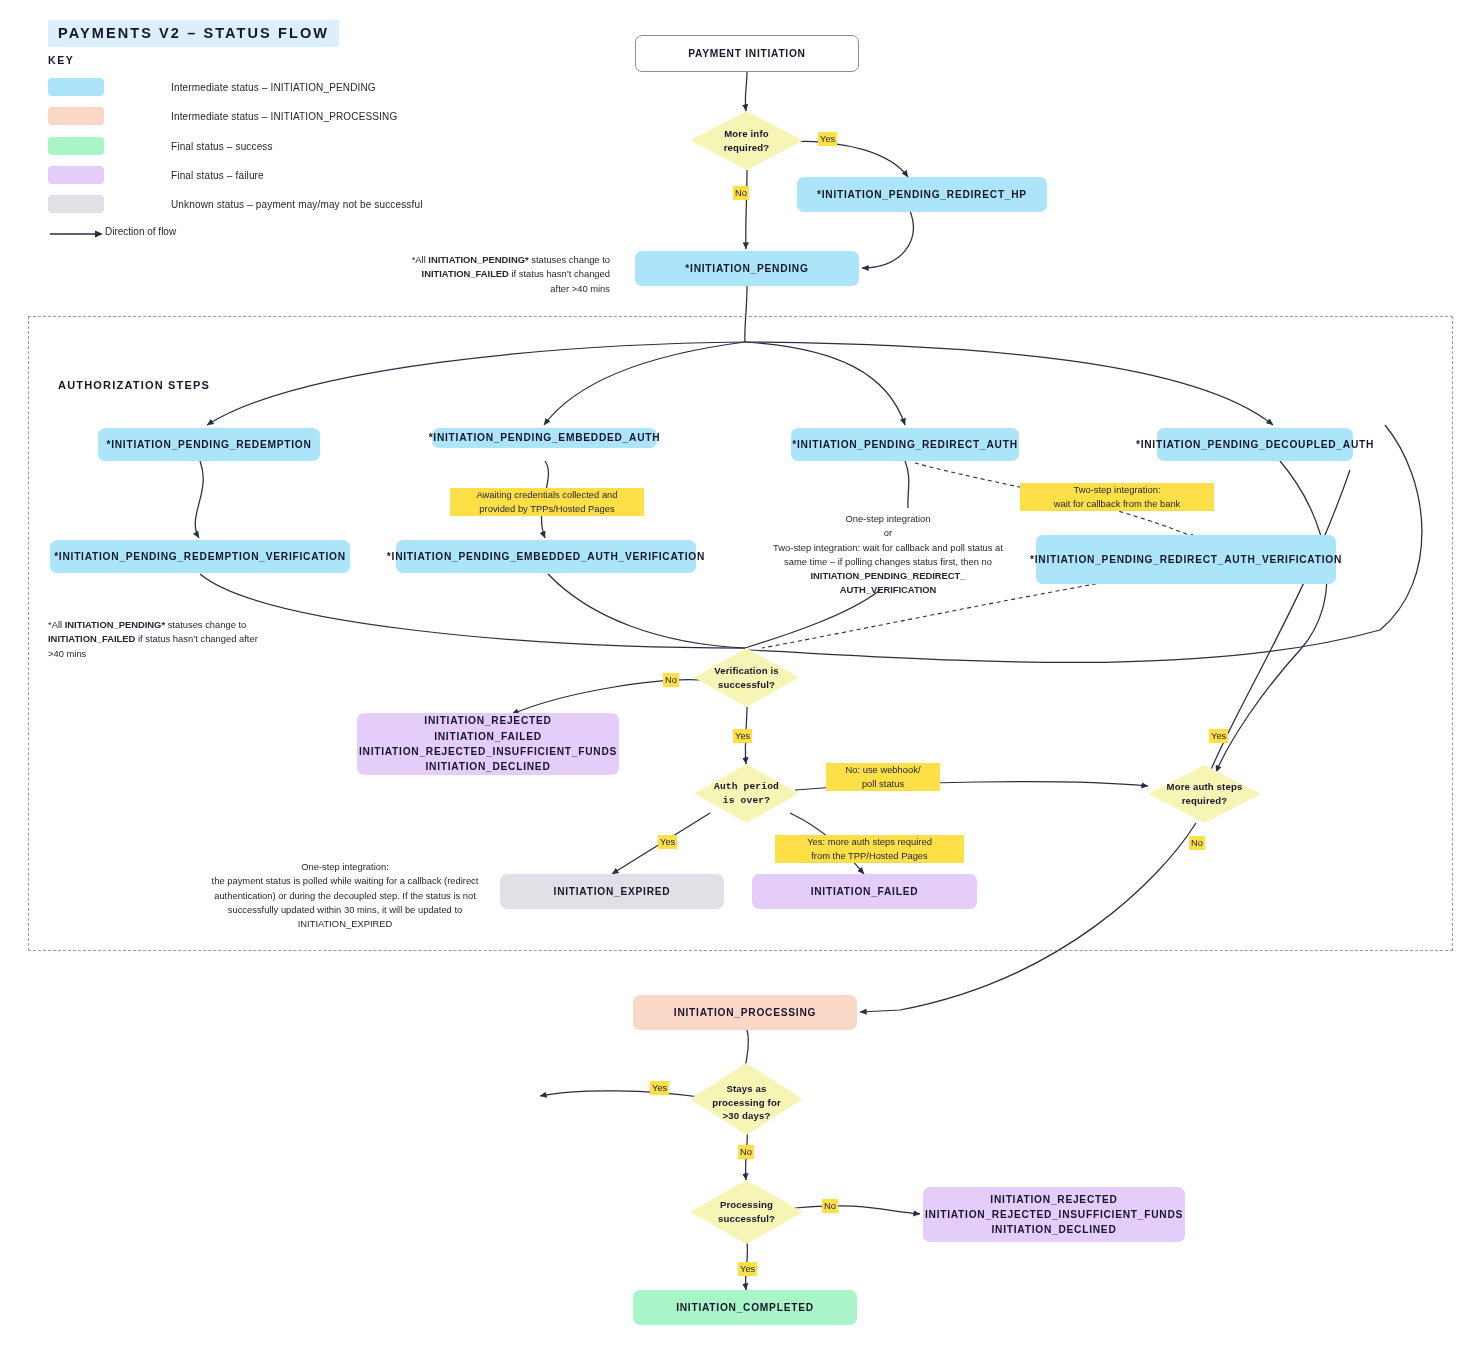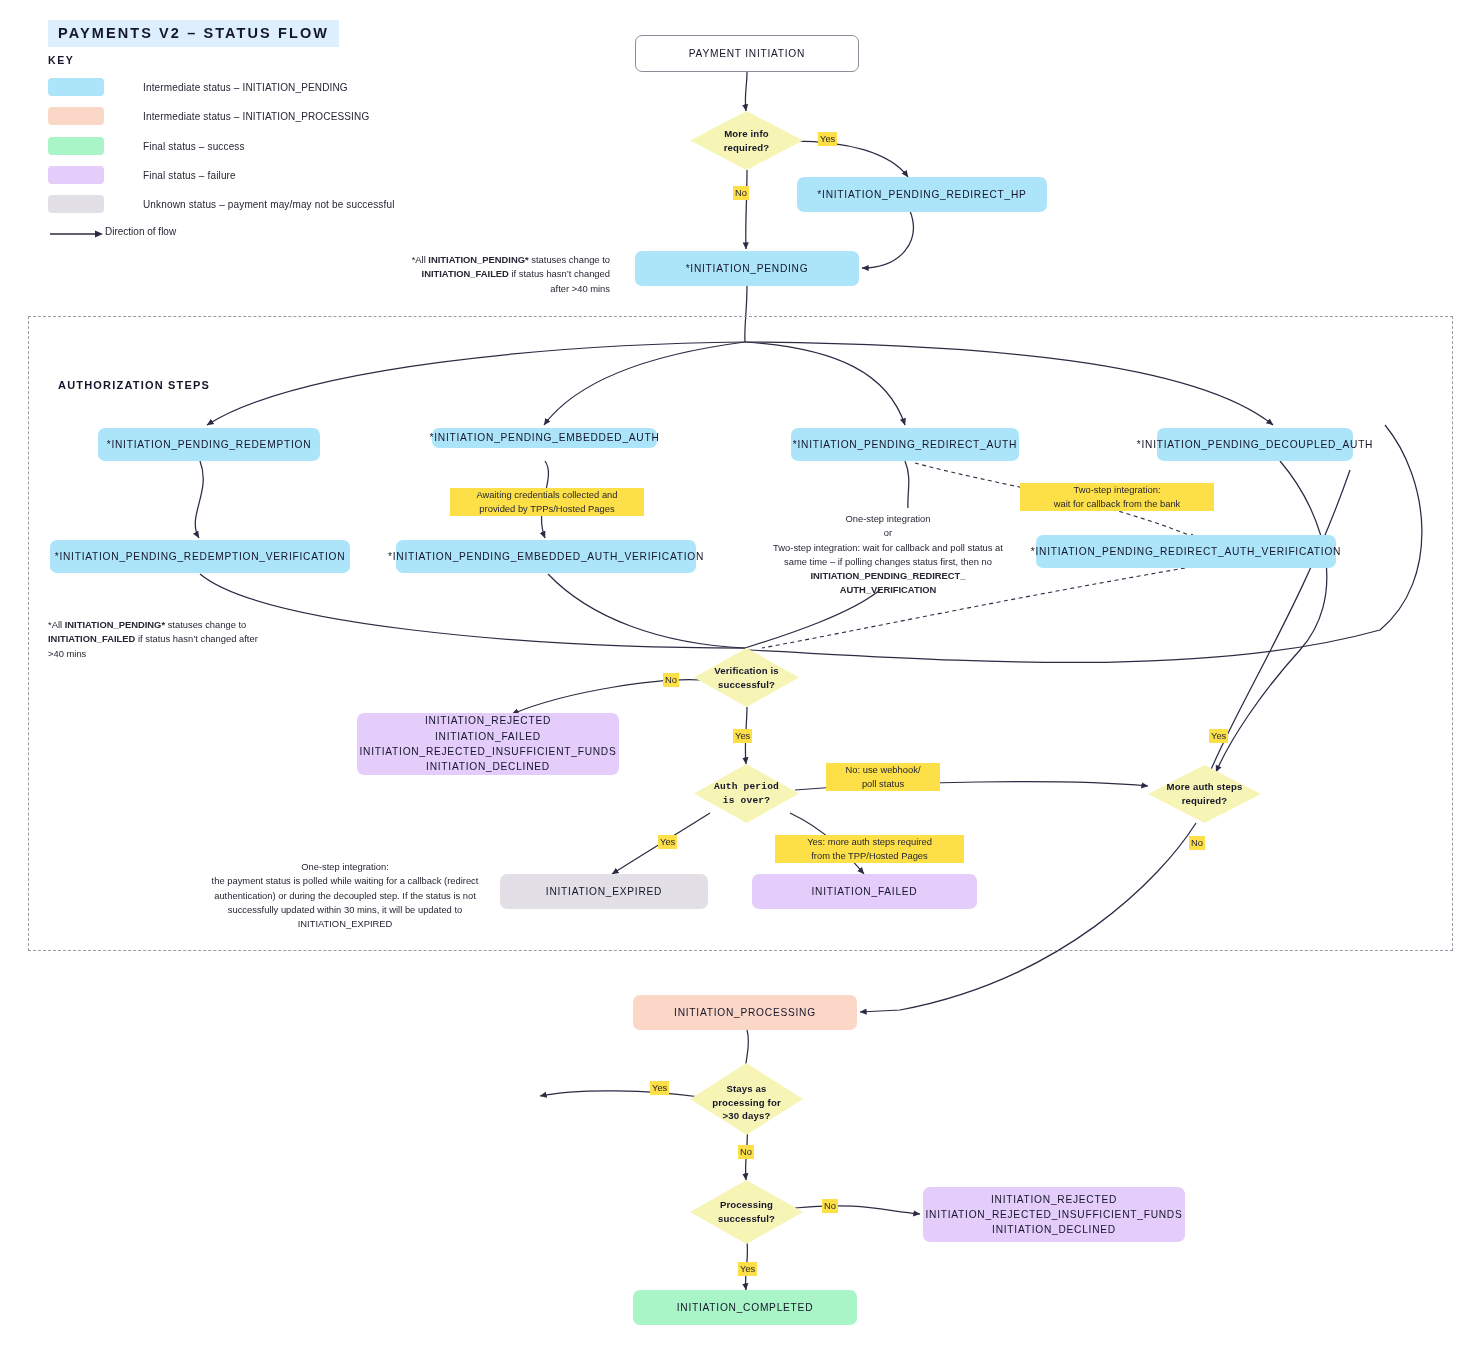--- a/index.html
+++ b/index.html
@@ -11,35 +11,35 @@
   
   .title{position:absolute;left:48px;top:20px;background:#ddeffc;
          padding:5px 10px 6px 10px;font-size:14.5px;font-weight:700;
          letter-spacing:2.1px;color:#15152b;}
 
   
   .key-head{position:absolute;left:48px;top:54px;font-size:10.5px;font-weight:700;
             letter-spacing:1.6px;color:#15152b;}
   .key-row{position:absolute;left:48px;height:18px;display:flex;align-items:center;}
   .key-swatch{width:56px;height:18px;border-radius:4px;flex:0 0 auto;}
-  .key-label{margin-left:39px;font-size:10px;color:#262634;letter-spacing:.15px;
+  .key-label{margin-left:67px;font-size:10px;color:#262634;letter-spacing:.15px;
              white-space:nowrap;}
   .key-arrow{position:absolute;left:48px;top:225px;width:56px;height:18px;}
   .key-arrow-label{position:absolute;left:105px;top:226px;font-size:10px;color:#262634;}
 
   
   .auth-box{position:absolute;left:28px;top:316px;width:1425px;height:635px;
             border:1px dashed #9a9aa6;box-sizing:border-box;}
   .auth-title{position:absolute;left:58px;top:343px;font-size:11px;font-weight:700;
               letter-spacing:1.2px;color:#15152b;margin-top:36px;}
 
   
   .node{position:absolute;box-sizing:border-box;display:flex;align-items:center;
         justify-content:center;text-align:center;border-radius:7px;
-        font-size:10.2px;font-weight:400;letter-spacing:.75px;color:#15152b;
+        font-size:10.2px;font-weight:700;letter-spacing:.75px;color:#15152b;
         line-height:1.55;padding:4px 8px;}
   .n-blue{background:#ace5f9;}
   .n-peach{background:#fbd7c8;}
   .n-green{background:#aaf5c8;}
   .n-purple{background:#e4cdfa;}
   .n-grey{background:#e2e0e6;}
   .n-white{background:#ffffff;border:1px solid #8d8d99;}
 
   
   .diamond{position:absolute;display:flex;align-items:center;justify-content:center;}
@@ -194,21 +194,21 @@
     *All <b>INITIATION_PENDING*</b> statuses change to <b>INITIATION_FAILED</b> if status hasn’t changed after &gt;40 mins
   </div>
 
   <div class="node n-blue" style="left:98px;top:428px;width:222px;height:33px;">*INITIATION_PENDING_REDEMPTION</div>
   <div class="node n-blue" style="left:50px;top:540px;width:300px;height:33px;">*INITIATION_PENDING_REDEMPTION_VERIFICATION</div>
 
   <div class="node n-blue" style="left:432px;top:428px;width:225px;height:20px;">*INITIATION_PENDING_EMBEDDED_AUTH</div>
   <div class="node n-blue" style="left:396px;top:540px;width:300px;height:33px;">*INITIATION_PENDING_EMBEDDED_AUTH_VERIFICATION</div>
 
   <div class="node n-blue" style="left:791px;top:428px;width:228px;height:33px;">*INITIATION_PENDING_REDIRECT_AUTH</div>
-  <div class="node n-blue" style="left:1036px;top:535px;width:300px;height:33px;">*INITIATION_PENDING_REDIRECT_AUTH_VERIFICATION</div>
+  <div class="node n-blue" style="left:1036px;top:535px;width:300px;height:49px;">*INITIATION_PENDING_REDIRECT_AUTH_VERIFICATION</div>
 
   <div class="node n-blue" style="left:1157px;top:428px;width:196px;height:33px;">*INITIATION_PENDING_DECOUPLED_AUTH</div>
 
   <div class="elabel c" style="left: 450px; top: 488px; width: 190px; white-space: pre-line;">Awaiting credentials collected and
 provided by TPPs/Hosted Pages</div>
 
   <div class="elabel c" style="left: 1020px; top: 483px; width: 190px; white-space: pre-line;">Two-step integration:
 wait for callback from the bank</div>
 
   <div class="note c" style="left:763px;top:512px;width:250px;">
@@ -238,21 +238,21 @@
     <span class="dshape"></span>
     <span class="dtext" style="white-space: pre-line;">Auth period
 is over?</span>
   </div>
   <div class="elabel c" style="left: 826px; top: 763px; width: 110px; white-space: pre-line;">No: use webhook/
 poll status</div>
   <div class="elabel" style="left:658px;top:835px;">Yes</div>
   <div class="elabel c" style="left: 775px; top: 835px; width: 185px; white-space: pre-line;">Yes: more auth steps required
 from the TPP/Hosted Pages</div>
 
-  <div class="node n-grey" style="left:500px;top:874px;width:208px;height:35px;">INITIATION_EXPIRED</div>
+  <div class="node n-grey" style="left:500px;top:874px;width:224px;height:35px;">INITIATION_EXPIRED</div>
   <div class="node n-purple" style="left:752px;top:874px;width:225px;height:35px;">INITIATION_FAILED</div>
 
   <div class="note c" style="left:195px;top:860px;width:300px;">
     One-step integration:<br>the payment status is polled while waiting for a callback (redirect authentication) or during the decoupled step. If the status is not successfully updated within 30 mins, it will be updated to INITIATION_EXPIRED
   </div>
 
   <div class="diamond" style="left:1148px;top:765px;width:113px;height:58px;">
     <span class="dshape"></span>
     <span class="dtext" style="white-space: pre-line;">More auth steps
 required?</span>

